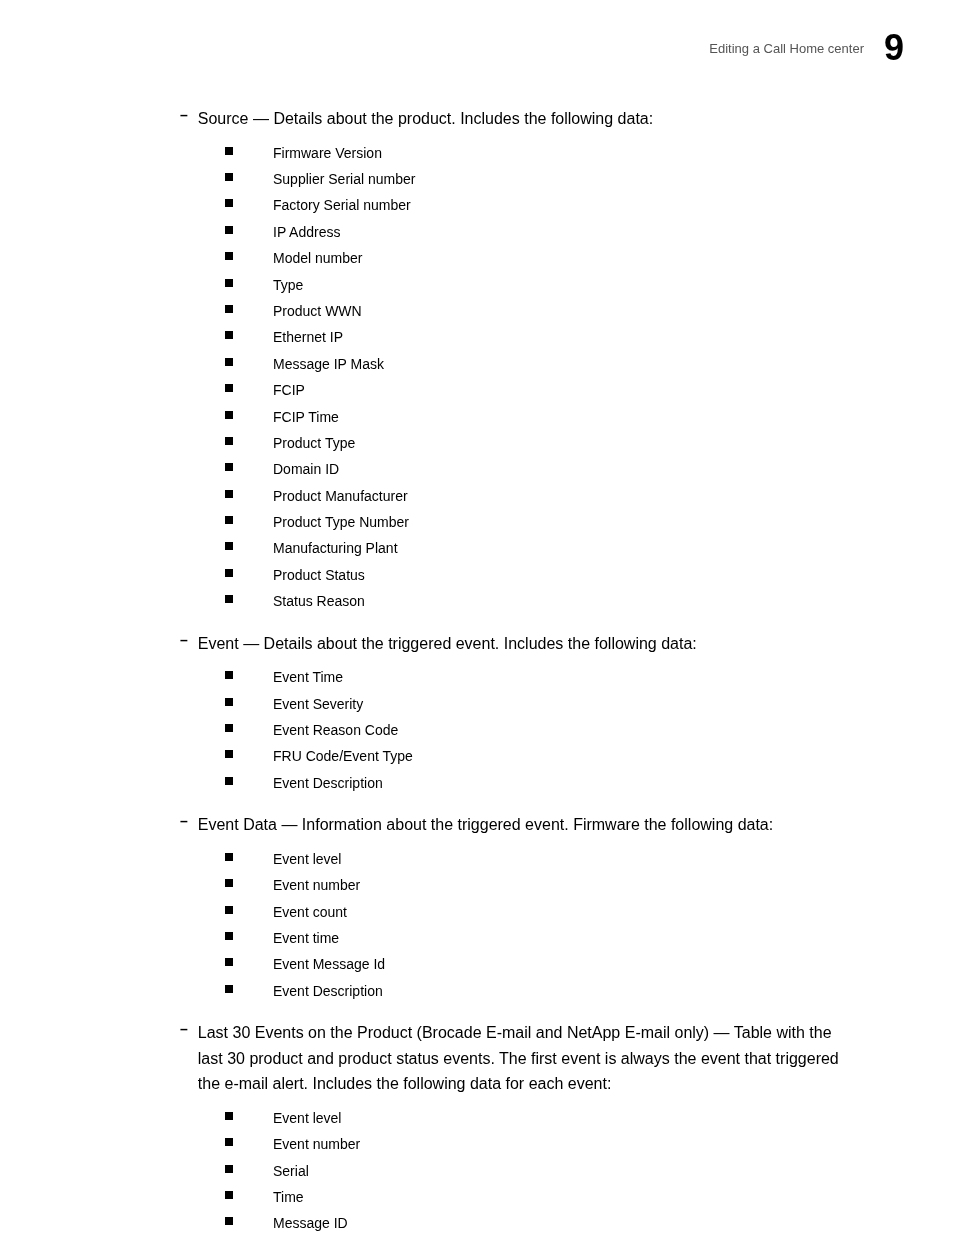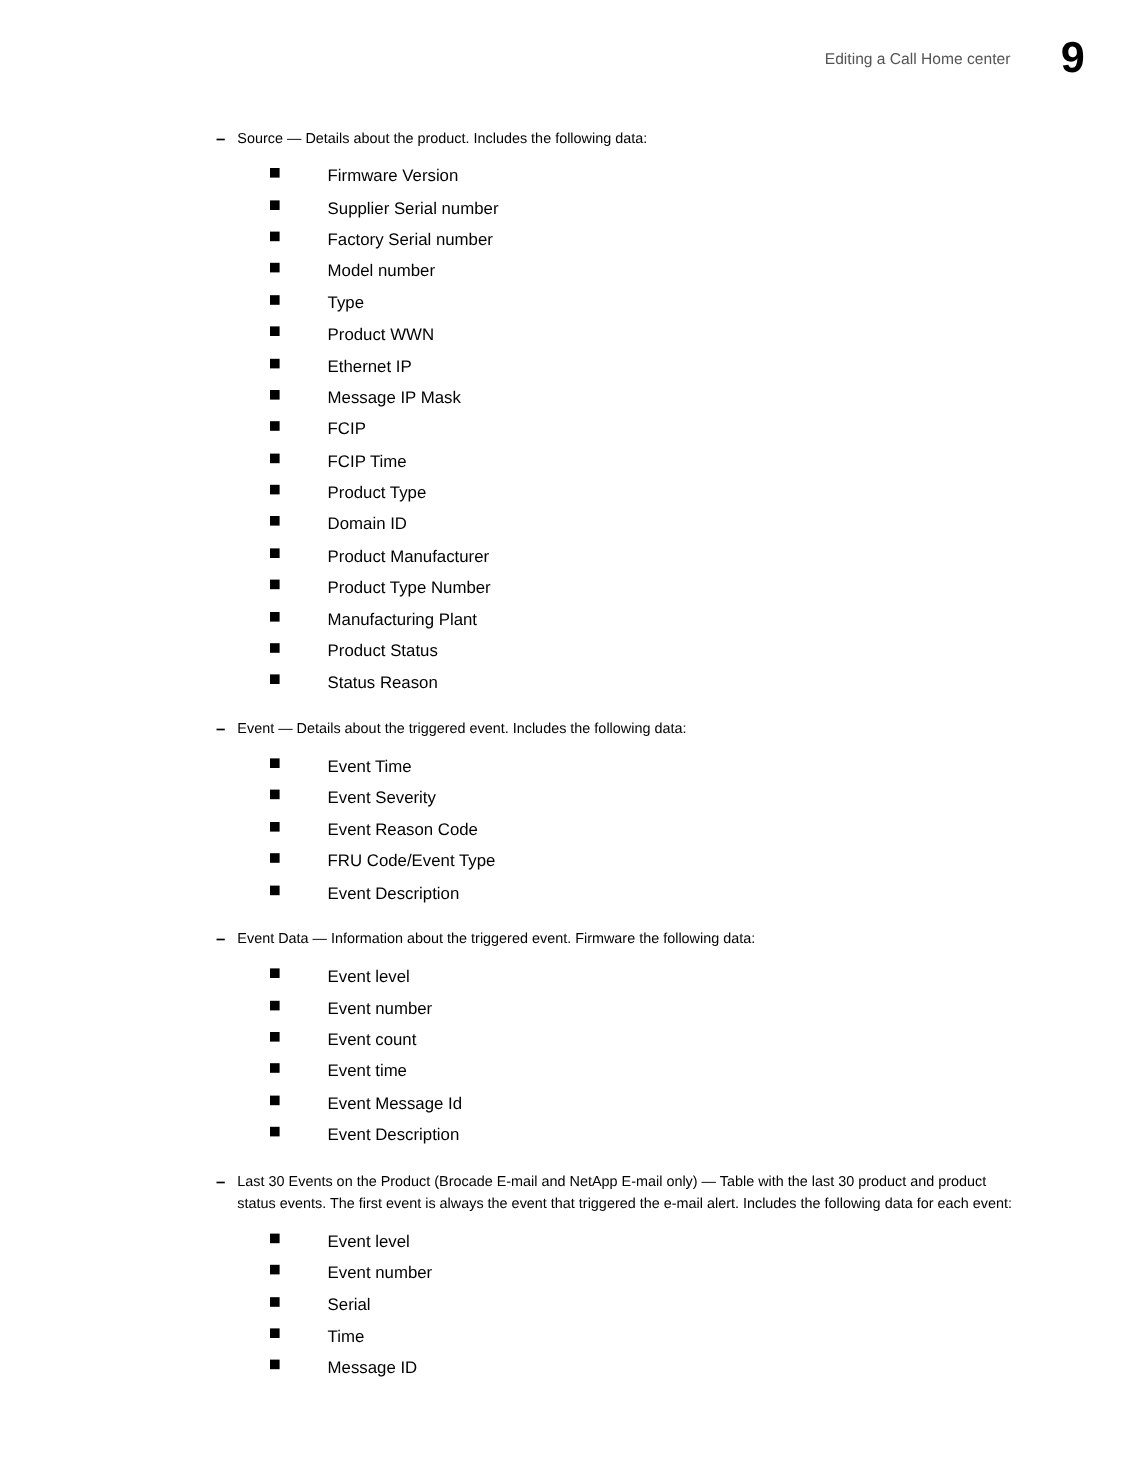--- a/index.html
+++ b/index.html
@@ -17,21 +17,20 @@
       min-height: 1235px;
       position: relative;
     }
 
     .page-header {
       display: flex;
       justify-content: flex-end;
       align-items: center;
       padding: 30px 50px 20px 50px;
       border-bottom: none;
-      gap: 22px;
     }
 
     .header-title {
       font-size: 13px;
       color: #555;
       margin-right: 20px;
     }
 
     .page-number {
       font-size: 36px;
@@ -62,21 +61,21 @@
 
     .dash {
       font-size: 14px;
       font-weight: bold;
       margin-right: 10px;
       flex-shrink: 0;
       margin-top: 1px;
     }
 
     .dash-text {
-      font-size: 12px;
+      font-size: 16px;
       line-height: 1.6;
     }
 
     .inner-list {
       list-style: none;
       padding: 0;
       margin-left: 45px;
       margin-top: 5px;
     }
 
@@ -126,20 +125,24 @@
           <li>
             <span class="bullet"></span>
             <span class="item-text">Supplier Serial number</span>
           </li>
           <li>
             <span class="bullet"></span>
             <span class="item-text">Factory Serial number</span>
           </li>
           <li>
             <span class="bullet"></span>
+            <span class="item-text">IP Address</span>
+          </li>
+          <li>
+            <span class="bullet"></span>
             <span class="item-text">Model number</span>
           </li>
           <li>
             <span class="bullet"></span>
             <span class="item-text">Type</span>
           </li>
           <li>
             <span class="bullet"></span>
             <span class="item-text">Product WWN</span>
           </li>

